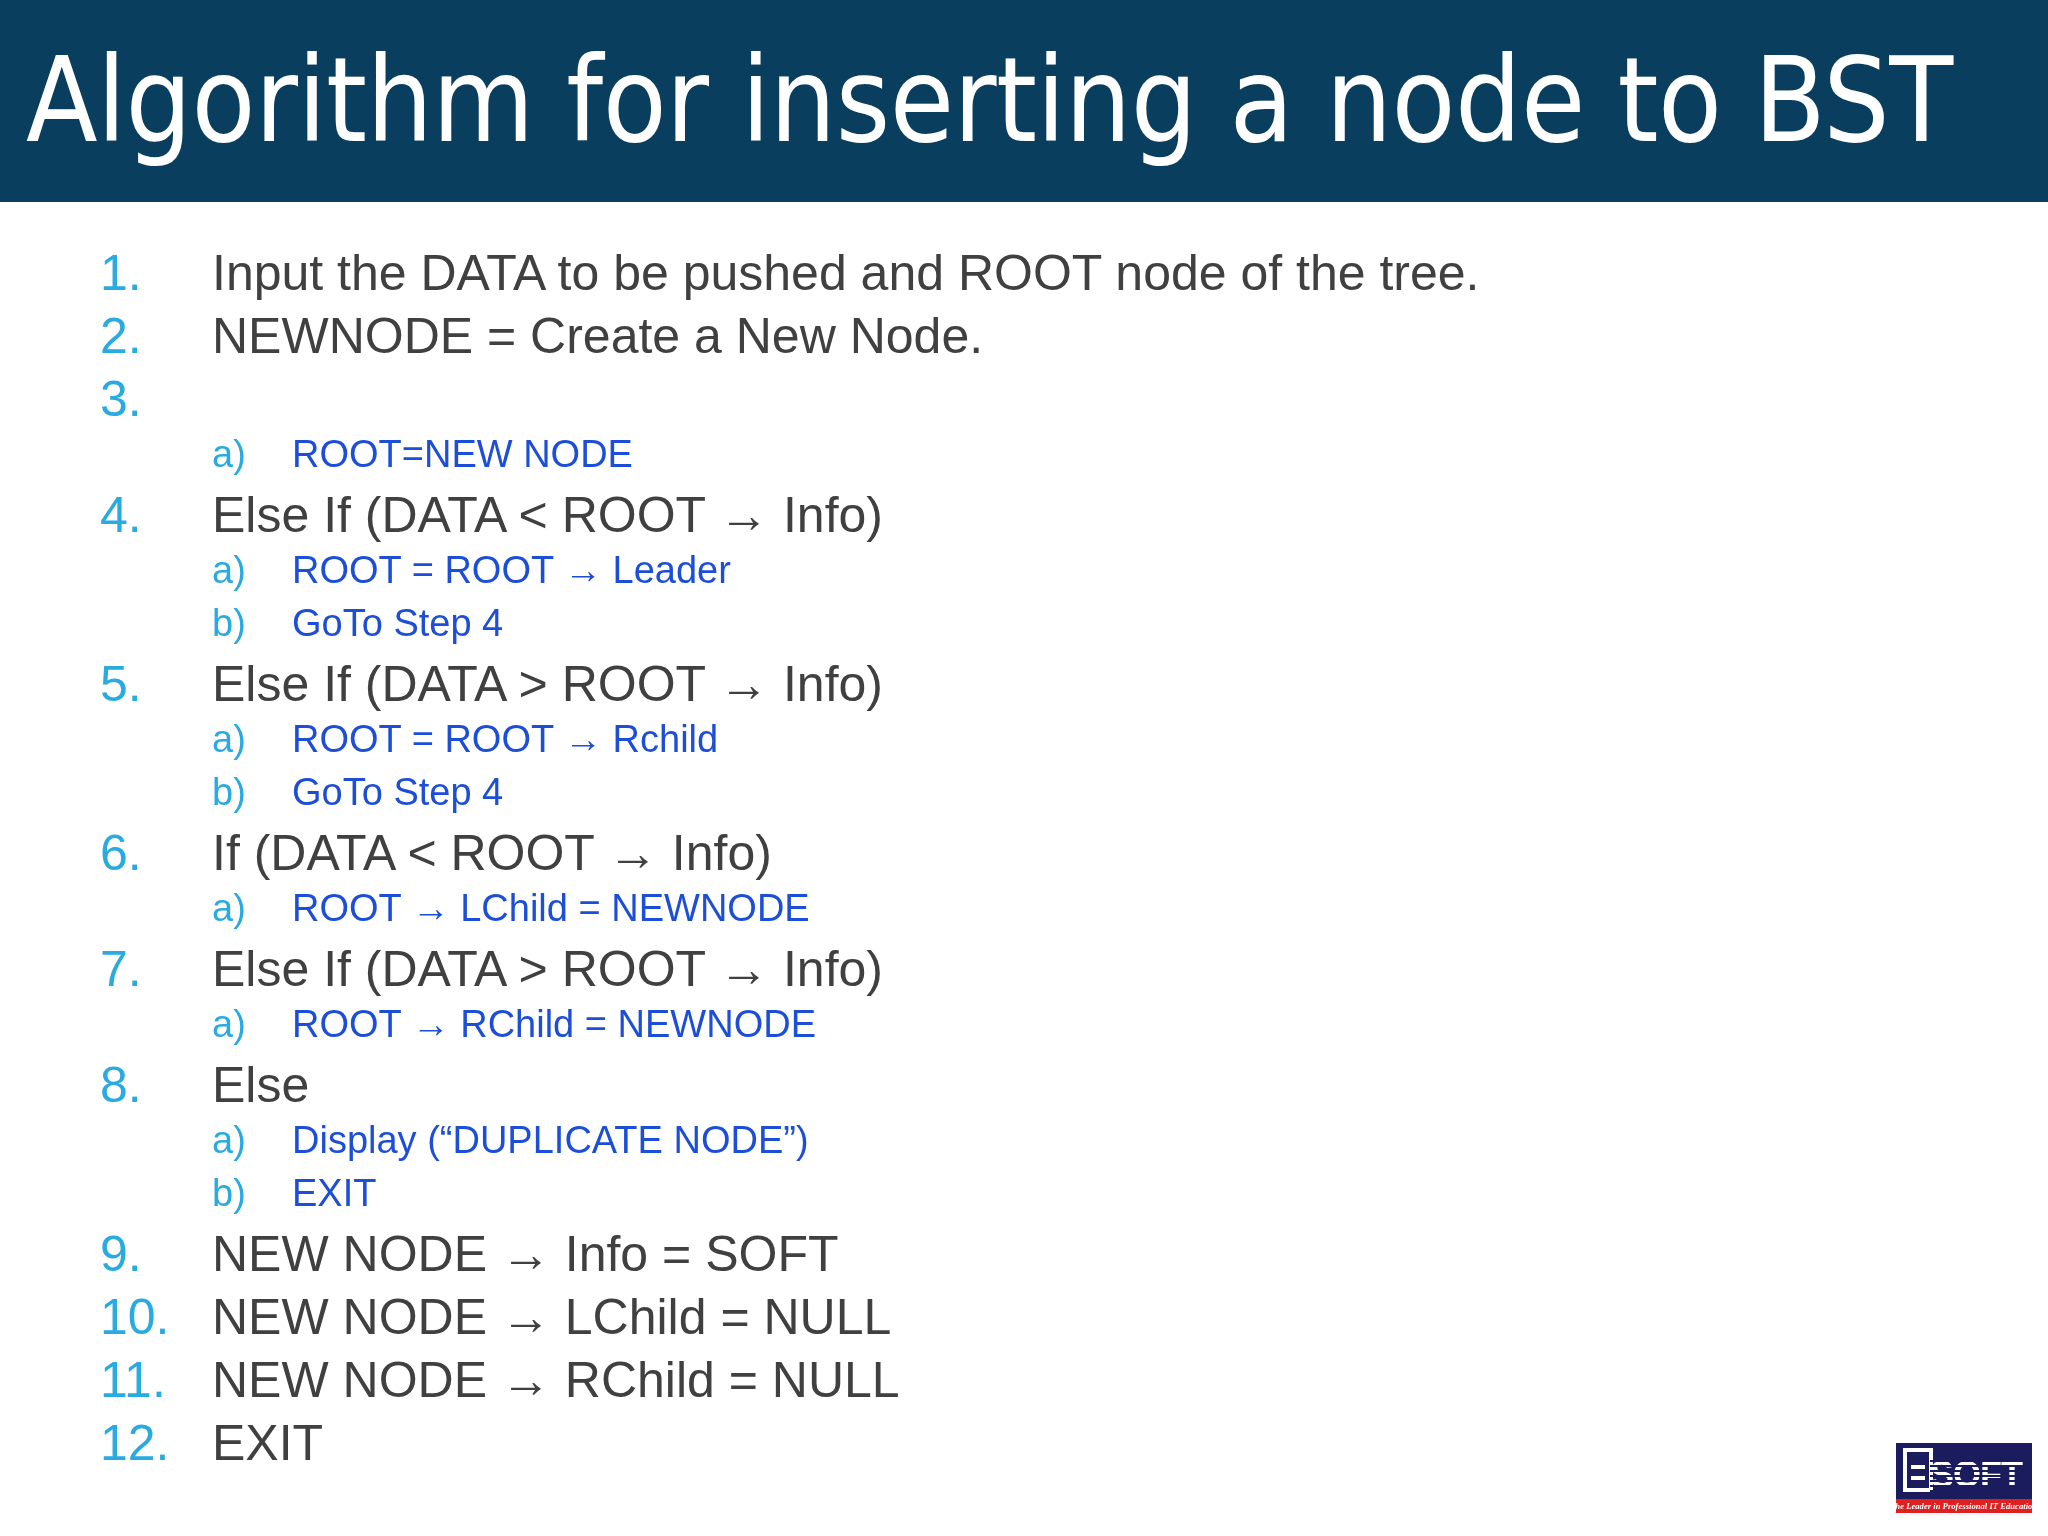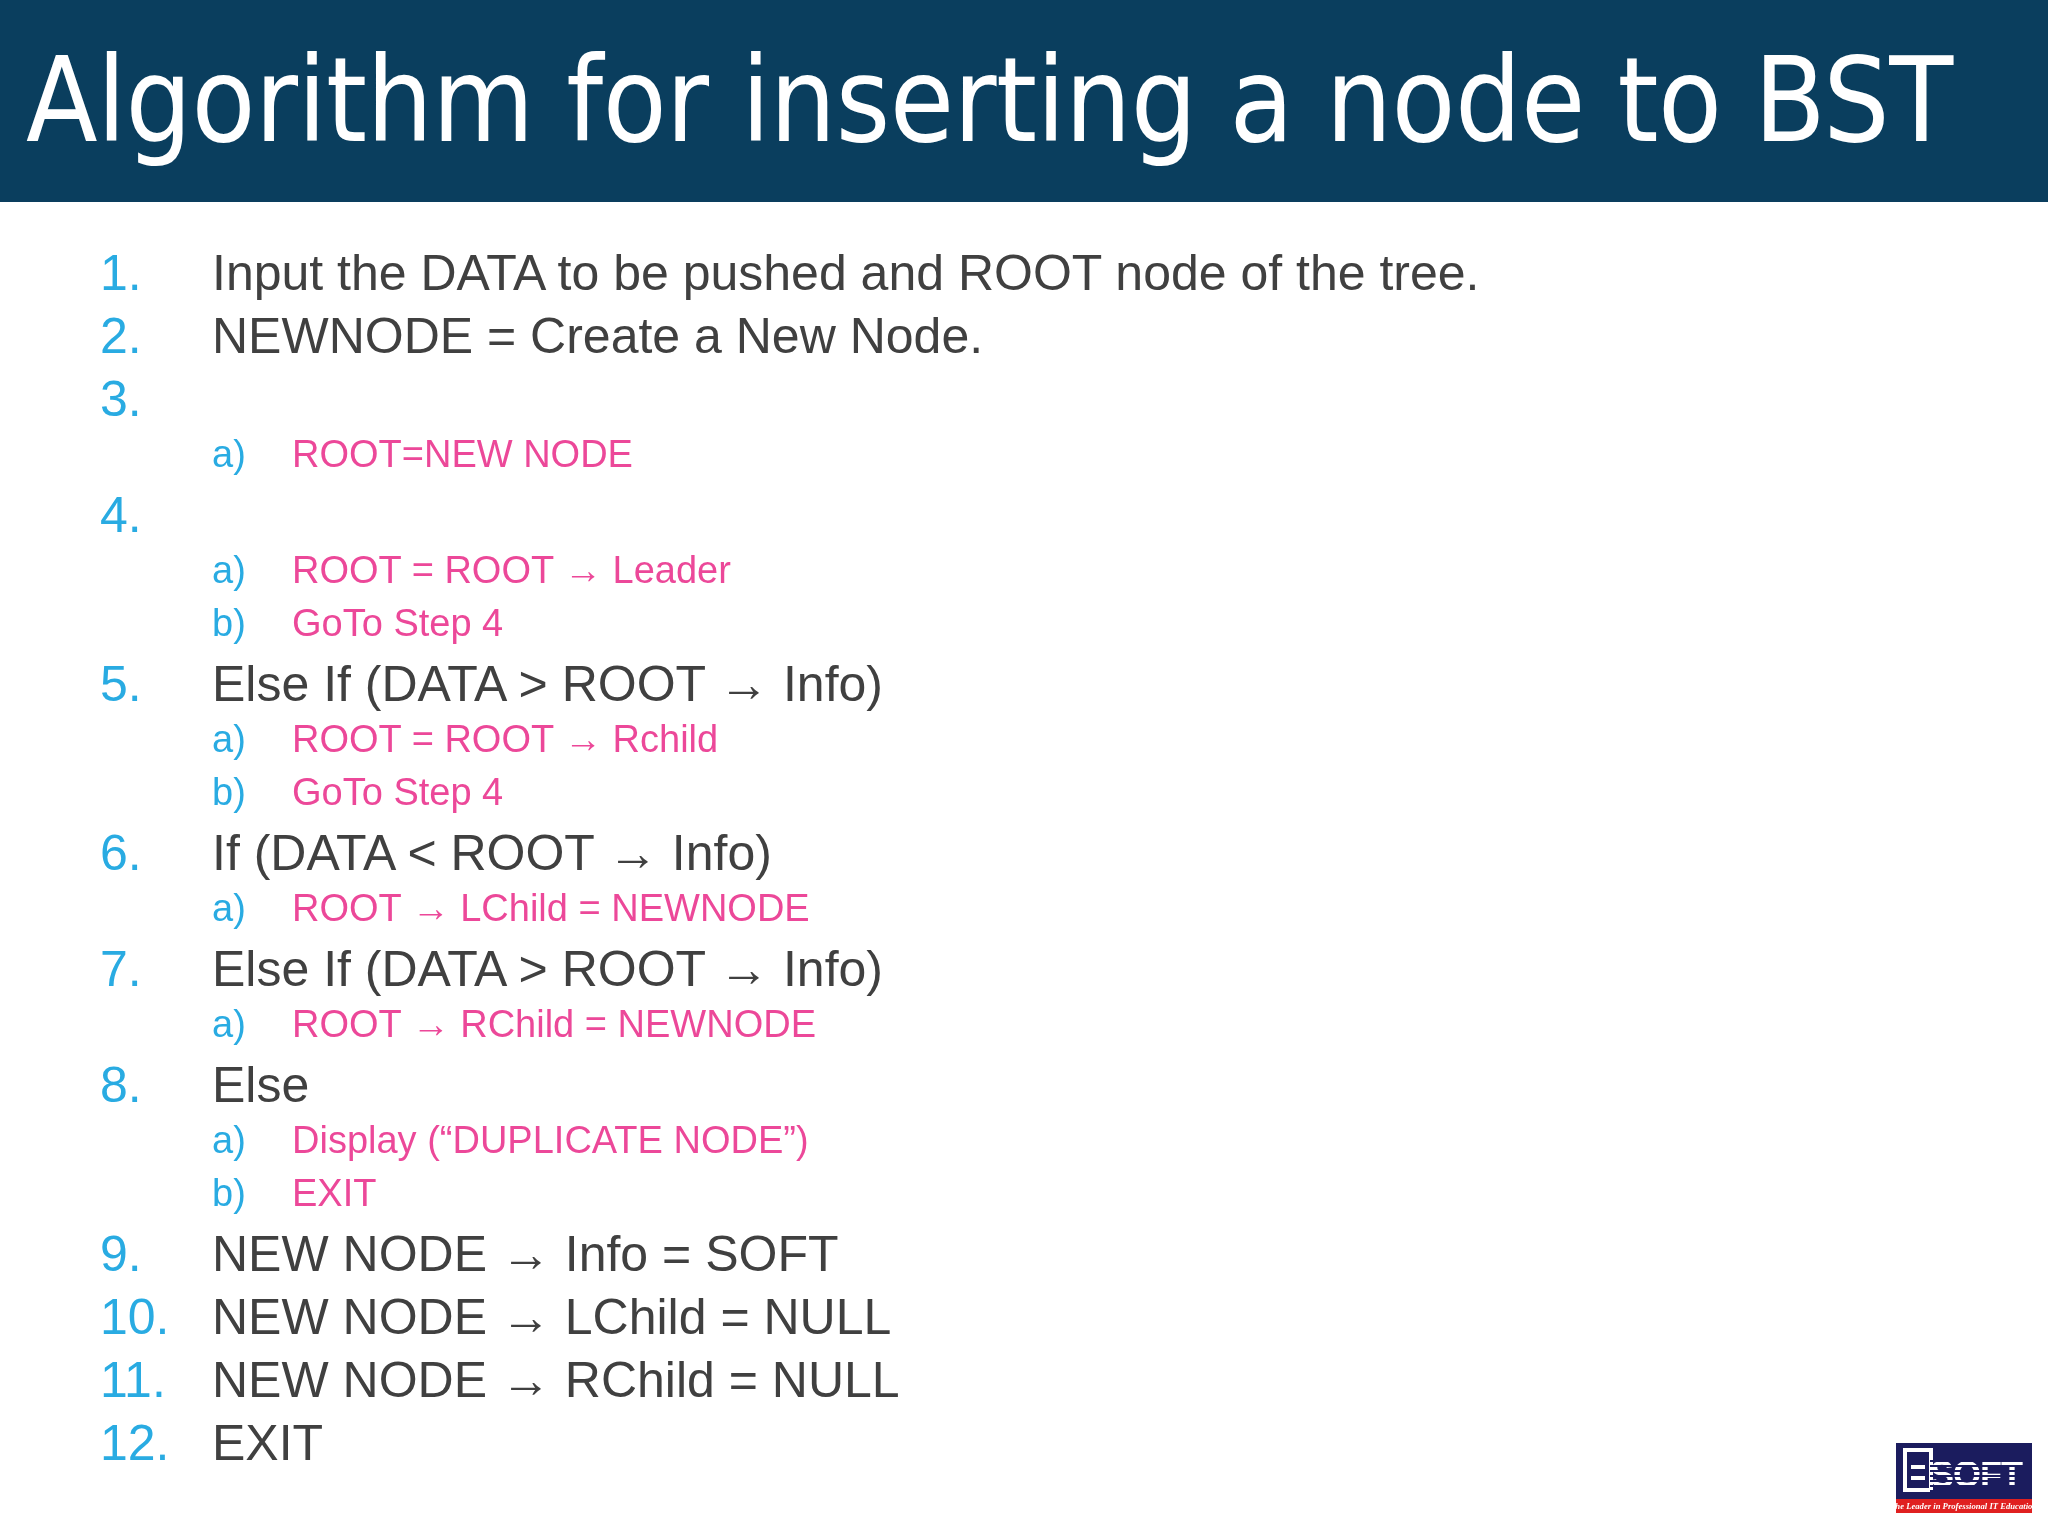--- a/index.html
+++ b/index.html
@@ -100,21 +100,21 @@
   }
   .row.lvl2 .marker {
     color: #29ABE2;
     width: 80px;
     flex: 0 0 80px;
     text-align: left;
     font-size: 38px;
     font-weight: 400;
   }
   .row.lvl2 .body {
-    color: #ec4899;
+    color: #1d4ed8;
     font-size: 38px;
     font-weight: 400;
   }
 
   
   .logo {
     position: absolute;
     left: 1896px;
     top: 1443px;
     width: 136px;
@@ -234,20 +234,21 @@
         </div>
         <div class="row lvl1">
           <span class="marker">3.</span>
         </div>
         <div class="row lvl2">
           <span class="marker">a)</span>
           <span class="body">ROOT=NEW NODE</span>
         </div>
         <div class="row lvl1">
           <span class="marker">4.</span>
+          <span class="body">Else If (DATA &lt; ROOT → Info)</span>
         </div>
         <div class="row lvl2">
           <span class="marker">a)</span>
           <span class="body">ROOT = ROOT → Leader</span>
         </div>
         <div class="row lvl2">
           <span class="marker">b)</span>
           <span class="body">GoTo Step 4</span>
         </div>
         <div class="row lvl1">

